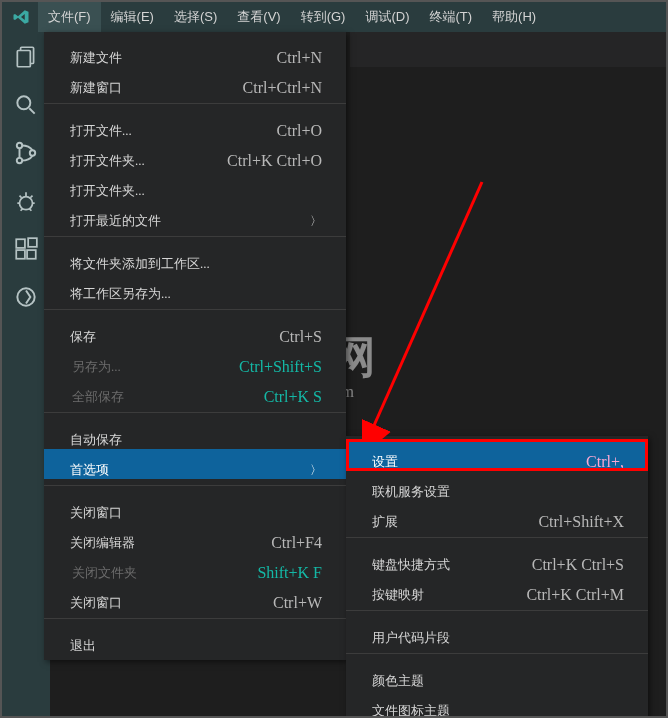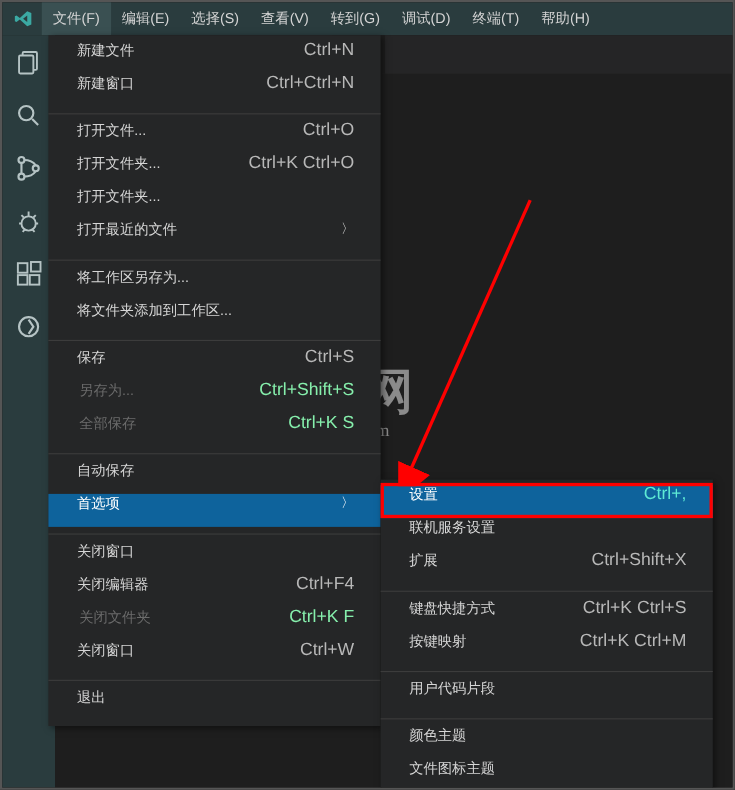--- a/index.html
+++ b/index.html
@@ -100,44 +100,45 @@
       left: 344px;
       top: 434px;
       width: 302px;
       background: #252627;
       box-shadow: 2px 2px 6px rgba(0,0,0,0.5);
       padding: 5px 0;
     }
     .menu-item {
       height: 30px;
       display: flex;
-      align-items: flex-start;
+      align-items: flex-end;
       justify-content: space-between;
       padding: 0 24px 0 26px;
       color: #d6d6d6;
       white-space: nowrap;
+      font-family: Liberation Serif, serif;
     }
     .menu-item.highlighted {
       background: #0e639c;
       color: #ffffff;
     }
     .menu-item.disabled {
       color: #6b6b6b;
       padding-left: 28px;
     }
     .menu-label {}
     .menu-shortcut {
       color: #b8b8b8;
       font-size: 16px;
     }
     .menu-item.highlighted .menu-shortcut {
-      color: #5eead4;
+      color: #f9a8d4;
     }
     .menu-item.disabled .menu-shortcut {
-      color: #86efac;
+      color: #14b8a6;
     }
     .menu-sep {
       height: 1px;
       background: #3c3c3c;
       margin: 6px 0;
     }
     .submenu-arrow {
       font-size: 12px;
     }
     .highlight-box {
@@ -279,24 +280,24 @@
   <div class="menu-item">
       <span class="menu-label">打开文件夹...</span>
       <span class="menu-shortcut"></span>
     </div>
   <div class="menu-item">
       <span class="menu-label">打开最近的文件</span>
       <span class="submenu-arrow">〉</span>
     </div>
   <div class="menu-sep"></div>
   <div class="menu-item">
+      <span class="menu-label">将文件夹添加到工作区...</span>
+    </div>
+  <div class="menu-item">
       <span class="menu-label">将工作区另存为...</span>
-    </div>
-  <div class="menu-item">
-      <span class="menu-label">将文件夹添加到工作区...</span>
     </div>
   <div class="menu-sep"></div>
   <div class="menu-item">
       <span class="menu-label">保存</span>
       <span class="menu-shortcut">Ctrl+S</span>
     </div>
   <div class="menu-item disabled">
       <span class="menu-label">另存为...</span>
       <span class="menu-shortcut">Ctrl+Shift+S</span>
     </div>
@@ -315,21 +316,21 @@
   <div class="menu-sep"></div>
   <div class="menu-item">
       <span class="menu-label">关闭窗口</span>
     </div>
   <div class="menu-item">
       <span class="menu-label">关闭编辑器</span>
       <span class="menu-shortcut">Ctrl+F4</span>
     </div>
   <div class="menu-item disabled">
       <span class="menu-label">关闭文件夹</span>
-      <span class="menu-shortcut">Ctrl+K F</span>
+      <span class="menu-shortcut">Shift+K F</span>
     </div>
   <div class="menu-item">
       <span class="menu-label">关闭窗口</span>
       <span class="menu-shortcut">Ctrl+W</span>
     </div>
   <div class="menu-sep"></div>
   <div class="menu-item">
       <span class="menu-label">退出</span>
     </div>
 </div>

